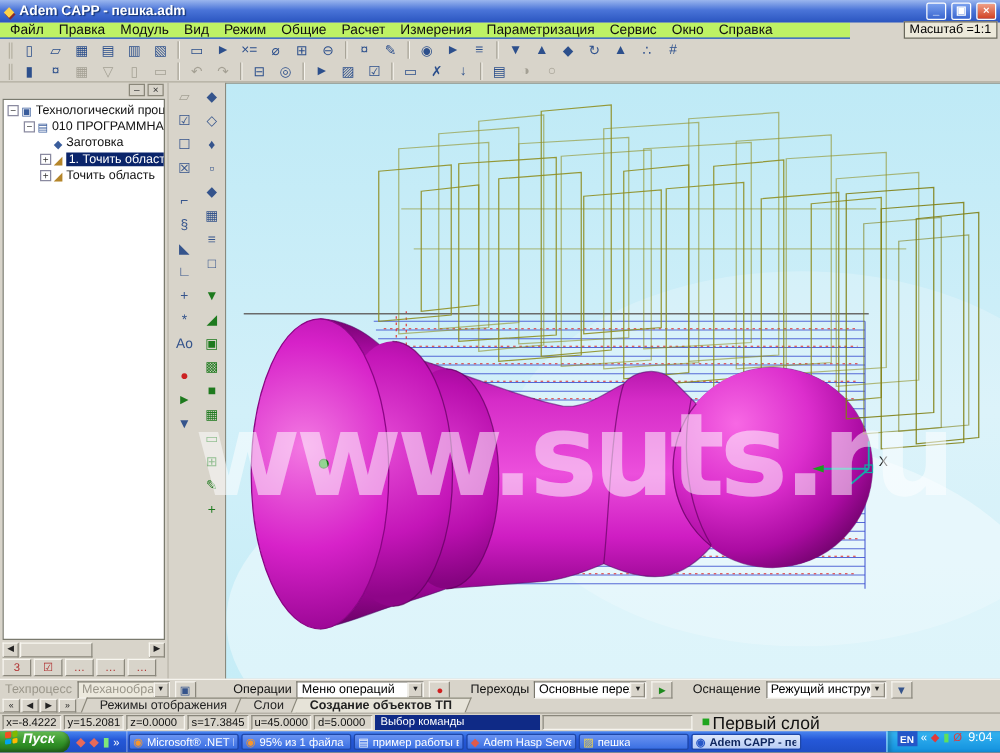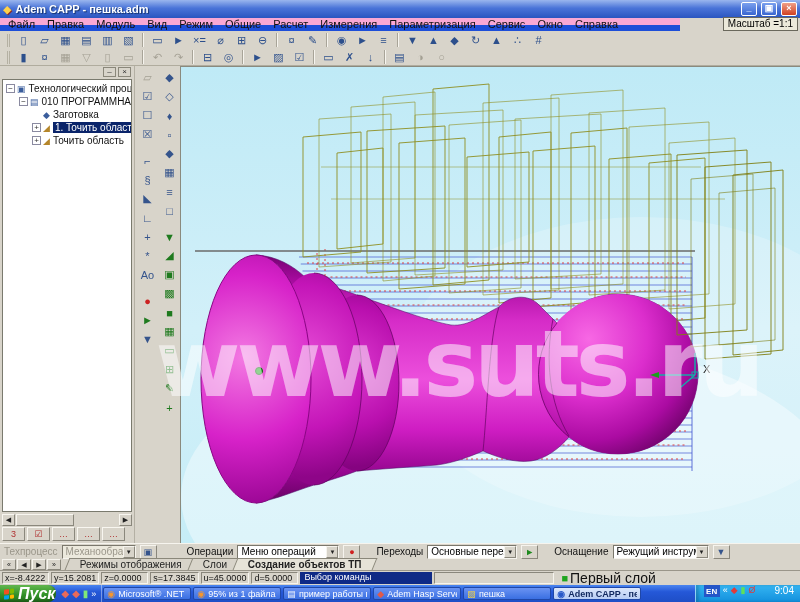--- a/index.html
+++ b/index.html
@@ -5,21 +5,21 @@
 *{margin:0;padding:0;box-sizing:border-box}
 html,body{background:#555}
 #app{position:relative;width:800px;height:602px;font-family:"Liberation Sans",sans-serif;background:#d8d4ca;overflow:hidden;font-size:11px}
 
 .titlebar{position:absolute;left:0;top:0;width:800px;height:18px;background:linear-gradient(#9ab6ee,#4a74d8 45%,#2a55c0);display:flex;align-items:center;padding:0 3px;gap:4px;z-index:50}
 .appicon{color:#ffd24a;font-size:11px;text-shadow:1px 1px 0 #8a2a2a}
 .title{color:#fff;font-weight:bold;font-size:11px;text-shadow:1px 1px 1px #12306a;flex:1;white-space:nowrap}
 .wbtn{width:16px;height:14px;border:1px solid #fff;border-radius:2px;background:linear-gradient(#7aa0ee,#3a66d0);color:#fff;font-size:9px;line-height:11px;text-align:center;font-weight:bold}
 .wbtn.close{background:linear-gradient(#f0a088,#d04022)}
 
-.menubar{position:absolute;top:18px;left:0;width:680px;height:13px;background:#f9a8d4;display:flex;padding-left:2px;border-bottom:6px solid #1d4ed8;z-index:45}
+.menubar{position:absolute;top:18px;left:0;width:680px;height:13px;background:#bef264;display:flex;padding-left:2px;border-bottom:1px solid #1d4ed8;z-index:45}
 .mi{padding:0 6px;line-height:13px;font-size:11px;color:#111;white-space:nowrap}
 .badge{position:absolute;top:17px;right:2px;height:14px;line-height:12px;padding:0 4px;background:#ece9da;border:1px solid #6a685c;font-size:10px;z-index:60}
 
 .tbrow{position:absolute;left:0;width:800px;background:#d8d4ca;display:flex;align-items:center;padding-left:4px;z-index:40}
 #tb1{top:31px;height:18px}
 #tb2{top:49px;height:17px;border-bottom:1px solid #b0ac9e}
 .grip{width:3px;height:13px;border-left:3px double #b4b0a2;margin:0 3px}
 .tbtn{width:21px;height:16px;display:flex;align-items:center;justify-content:center;color:#2c4f8c;font-size:11px;border:1px solid transparent}
 .tbtn.d{color:#a4a094}
 .sep{width:2px;height:14px;border-left:1px solid #a8a498;border-right:1px solid #f6f4ee;margin:0 3px}
@@ -70,39 +70,39 @@
 .tab.active{font-weight:bold;background:#e6e3d8;z-index:2}
 
 #status{position:absolute;left:0;top:571px;width:800px;height:14px;background:#d8d4ca;display:flex;align-items:center;padding:0 2px;gap:2px;z-index:40}
 .sfield{flex:0 0 47px;height:12px;border:1px solid;border-color:#8a877c #f6f4ee #f6f4ee #8a877c;font-size:9px;line-height:10px;padding:0 2px;white-space:nowrap;color:#111}
 .scmd{flex:0 0 132px;height:12px;background:#0f2a86;color:#fff;font-size:9px;line-height:11px;padding:0 4px;white-space:nowrap}
 .sblank{flex:0 0 120px;height:12px;border:1px solid;border-color:#8a877c #f6f4ee #f6f4ee #8a877c}
 .chip{color:#1fa51f;font-size:11px;margin-left:5px;line-height:12px}
 .slayer{font-size:14px;color:#111;white-space:nowrap}
 
 #taskbar{position:absolute;left:0;top:585px;width:800px;height:17px;background:linear-gradient(#4a85f0,#2558d8 40%,#1e4ec6);display:flex;align-items:center;z-index:50}
-#start{height:17px;padding:0 1px 0 4px;border-radius:0 8px 8px 0;background:linear-gradient(#63b84f,#2f8f25 60%,#277a1e);color:#fff;font-weight:bold;font-style:italic;font-size:16px;display:flex;align-items:center;gap:4px;box-shadow:inset -2px -2px 3px rgba(0,0,0,.3)}
+#start{height:17px;padding:0 12px 0 4px;border-radius:0 8px 8px 0;background:linear-gradient(#63b84f,#2f8f25 60%,#277a1e);color:#fff;font-weight:bold;font-style:italic;font-size:11px;display:flex;gap:4px;box-shadow:inset -2px -2px 3px rgba(0,0,0,.3)}
 .xplogo{width:10px;height:10px;display:grid;grid-template-columns:1fr 1fr;grid-template-rows:1fr 1fr;gap:1px;transform:skewY(-8deg)}
 .xplogo i{display:block;border-radius:1px}
 .xplogo i:nth-child(1){background:#f25022}.xplogo i:nth-child(2){background:#7fba00}
 .xplogo i:nth-child(3){background:#00a4ef}.xplogo i:nth-child(4){background:#ffb900}
 #ql{display:flex;align-items:center;gap:3px;padding:0 5px;height:17px;border-right:1px solid rgba(255,255,255,.4)}
 .qlic{font-size:10px}
 .qlic.r{color:#e86a5a}.qlic.g{color:#7fe87a}
 .chevw{color:#fff;font-size:9px}
 .task{flex:0 0 88px;height:13px;margin:0 1px;background:linear-gradient(#6a93f2,#3a6fe2);border:1px solid #1f47a8;border-radius:2px;color:#fff;font-size:9px;display:flex;align-items:center;gap:3px;padding:0 3px;overflow:hidden;white-space:nowrap}
 .task.active{background:linear-gradient(#dce7fb,#b8ccf4);color:#10275e;font-weight:bold}
 .ticn{font-size:9px;flex:0 0 auto}
 .ticn.o{color:#f6962e}.ticn.w{color:#eef2fa}.ticn.r{color:#e05a4a}.ticn.y{color:#f2d24a}.ticn.b{color:#2858c8}
 .tasklabel{overflow:hidden;text-overflow:clip}
 #tray{margin-left:auto;height:17px;display:flex;gap:3px;padding:0 6px 0 8px;background:linear-gradient(#35b5f2,#1290dd);border-left:1px solid rgba(255,255,255,.5);box-shadow:inset 3px 0 3px rgba(0,0,0,.18)}
 .lang{width:16px;height:12px;background:#2456c8;color:#fff;font-size:8px;font-weight:bold;display:flex;align-items:center;justify-content:center}
 .trayic{font-size:9px}
 .trayic.r{color:#e03a3a}.trayic.g{color:#5fe05a}
-.time{color:#fff;font-size:10px;margin-left:16px}
+.time{color:#fff;font-size:10px;margin-left:2px}
 </style>
 </head>
 <body>
 
 <div id="app">
 
   <div class="titlebar">
     <span class="appicon">◆</span>
     <span class="title">Adem CAPP - пешка.adm</span>
     <span class="wbtn">_</span>

